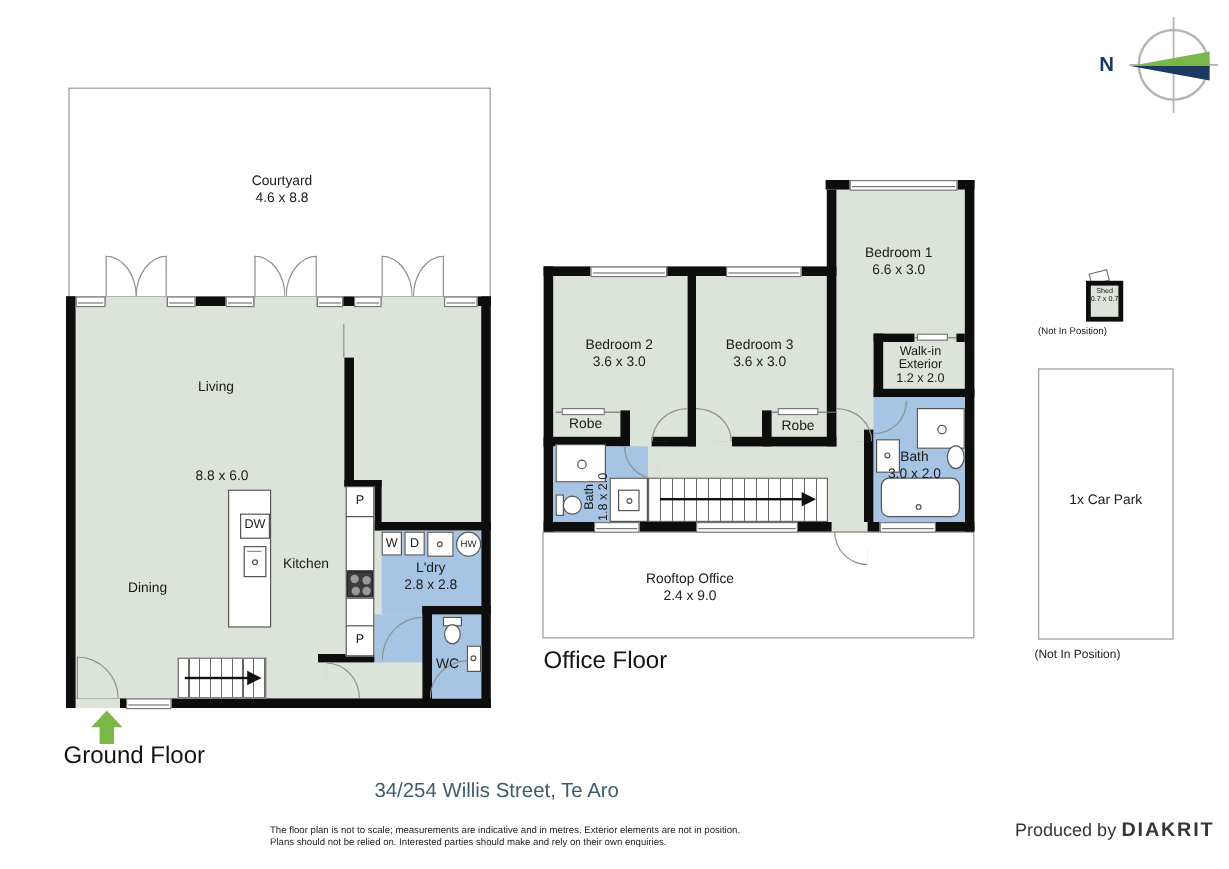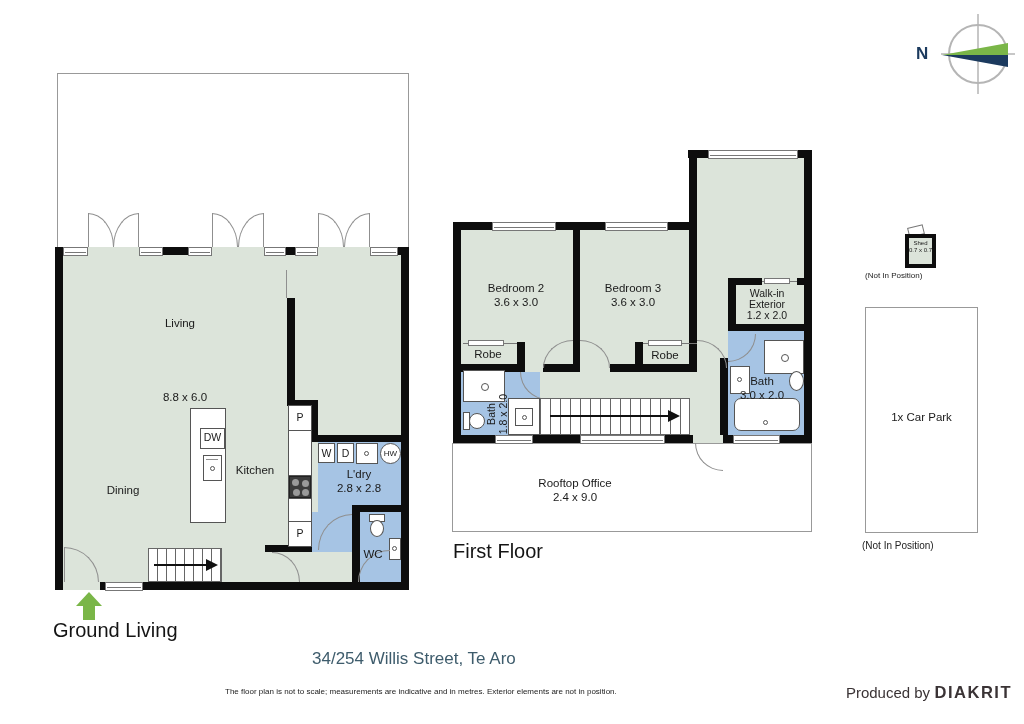--- a/index.html
+++ b/index.html
@@ -34,20 +34,24 @@
   .cook{position:absolute;background:#3c3c3c;border:1px solid #222;box-sizing:border-box}
   .cdot{position:absolute;width:7px;height:7px;border-radius:50%;background:#9a9a9a}
   .note{position:absolute;color:#222}
 </style>
 </head>
 <body>
 
 <div id="plan">
 
   <div class="open" style="left:57px;top:73px;width:352px;height:177px"></div>
+  <div class="lbl" style="left:160px;top:144px;width:150px">
+    <div>Courtyard</div>
+    <div>4.6 x 8.8</div>
+  </div>
 
   <div class="room" style="left:63px;top:255px;width:338px;height:327px"></div>
 
   <div class="wall" style="left:55px;top:247px;width:354px;height:8px"></div>
   <div class="wall" style="left:55px;top:247px;width:8px;height:343px"></div>
   <div class="wall" style="left:401px;top:247px;width:8px;height:343px"></div>
   <div class="wall" style="left:55px;top:582px;width:354px;height:8px"></div>
 
   <div class="gap" style="left:88px;top:247px;width:51px;height:8px"></div>
   <div class="gap" style="left:212px;top:247px;width:52px;height:8px"></div>
@@ -140,21 +144,21 @@
   <div class="lbl" style="left:320px;top:467px;width:78px">
     <div>L'dry</div>
     <div>2.8 x 2.8</div>
   </div>
   <div class="lbl" style="left:358px;top:547px;width:30px">WC</div>
 
   <div class="abs" style="left:76px;top:592px;width:26px;height:28px">
     <div style="position:absolute;left:0;top:0;width:0;height:0;border-left:13px solid transparent;border-right:13px solid transparent;border-bottom:14px solid #7ab648"></div>
     <div style="position:absolute;left:7px;top:13px;width:12px;height:15px;background:#7ab648"></div>
   </div>
-  <div class="title" style="left:53px;top:619px">Ground Living</div>
+  <div class="title" style="left:53px;top:619px">Ground Floor</div>
 
   <div class="room" style="left:461px;top:230px;width:236px;height:205px"></div>
   <div class="room" style="left:696px;top:158px;width:108px;height:277px"></div>
 
   <div class="open" style="left:452px;top:443px;width:360px;height:89px"></div>
 
   <div class="wall" style="left:453px;top:222px;width:244px;height:8px"></div>
   <div class="wall" style="left:688px;top:150px;width:124px;height:8px"></div>
   <div class="wall" style="left:453px;top:222px;width:8px;height:221px"></div>
   <div class="wall" style="left:804px;top:150px;width:8px;height:293px"></div>
@@ -220,40 +224,44 @@
   <div class="arrhead" style="left:668px;top:410px"></div>
 
   <div class="lbl" style="left:461px;top:281px;width:110px">
     <div>Bedroom 2</div>
     <div>3.6 x 3.0</div>
   </div>
   <div class="lbl" style="left:578px;top:281px;width:110px">
     <div>Bedroom 3</div>
     <div>3.6 x 3.0</div>
   </div>
+  <div class="lbl" style="left:695px;top:204px;width:108px">
+    <div>Bedroom 1</div>
+    <div>6.6 x 3.0</div>
+  </div>
   <div class="lbl sm" style="left:729px;top:288px;width:76px;line-height:1.05">
     <div>Walk-in</div>
     <div>Exterior</div>
     <div>1.2 x 2.0</div>
   </div>
   <div class="lbl" style="left:463px;top:347px;width:50px">Robe</div>
   <div class="lbl" style="left:638px;top:348px;width:54px">Robe</div>
   <div class="lbl sm" style="left:461px;top:402px;width:72px;transform:rotate(-90deg);line-height:1.15">
     <div>Bath</div>
     <div>1.8 x 2.0</div>
   </div>
   <div class="lbl" style="left:722px;top:374px;width:80px">
     <div>Bath</div>
     <div>3.0 x 2.0</div>
   </div>
   <div class="lbl" style="left:495px;top:476px;width:160px">
     <div>Rooftop Office</div>
     <div>2.4 x 9.0</div>
   </div>
-  <div class="title" style="left:453px;top:540px">First Floor</div>
+  <div class="title" style="left:453px;top:540px">Office Floor</div>
 
   <div class="panel" style="left:908px;top:226px;width:16px;height:10px;transform:rotate(-14deg)"></div>
   <div class="abs" style="left:905px;top:234px;width:31px;height:34px;background:#dce4da;border:4px solid #0d0d0d;box-sizing:border-box"></div>
   <div class="lbl" style="left:905px;top:240px;width:31px;font-size:6px;line-height:1.2">
     <div>Shed</div>
     <div>0.7 x 0.7</div>
   </div>
   <div class="note" style="left:865px;top:271px;width:112px;font-size:8px">(Not In Position)</div>
   <div class="open" style="left:865px;top:307px;width:113px;height:226px"></div>
   <div class="lbl" style="left:865px;top:410px;width:113px">1x Car Park</div>
@@ -263,17 +271,18 @@
     <line x1="73" y1="4" x2="73" y2="84" stroke="#b5b5b5" stroke-width="1.5"></line>
     <line x1="36" y1="44" x2="110" y2="44" stroke="#b5b5b5" stroke-width="1.5"></line>
     <circle cx="73" cy="44" r="29" fill="none" stroke="#b5b5b5" stroke-width="2"></circle>
     <polygon points="37,45 103,33 103,45" fill="#7ab648"></polygon>
     <polygon points="37,45 103,45 103,57" fill="#1b3a5e"></polygon>
   </svg>
   <div class="abs" style="left:916px;top:44px;font-size:17px;font-weight:bold;color:#1b3a5e">N</div>
 
   <div class="note" style="left:312px;top:649px;width:400px;font-size:17px;color:#3e5c6c">34/254 Willis Street, Te Aro</div>
   <div class="note" style="left:225px;top:687px;width:600px;font-size:8px;color:#222">The floor plan is not to scale; measurements are indicative and in metres. Exterior elements are not in position.</div>
+  <div class="note" style="left:225px;top:697px;width:600px;font-size:8px;color:#222">Plans should not be relied on. Interested parties should make and rely on their own enquiries.</div>
   <div class="abs" style="right:12px;top:683px;white-space:nowrap">
     <span style="font-size:15px;color:#3a3335">Produced by</span>
     <span style="font-size:16.5px;font-weight:bold;letter-spacing:1.5px;color:#3a3335">DIAKRIT</span>
   </div>
 </div>
 
 </body></html>

